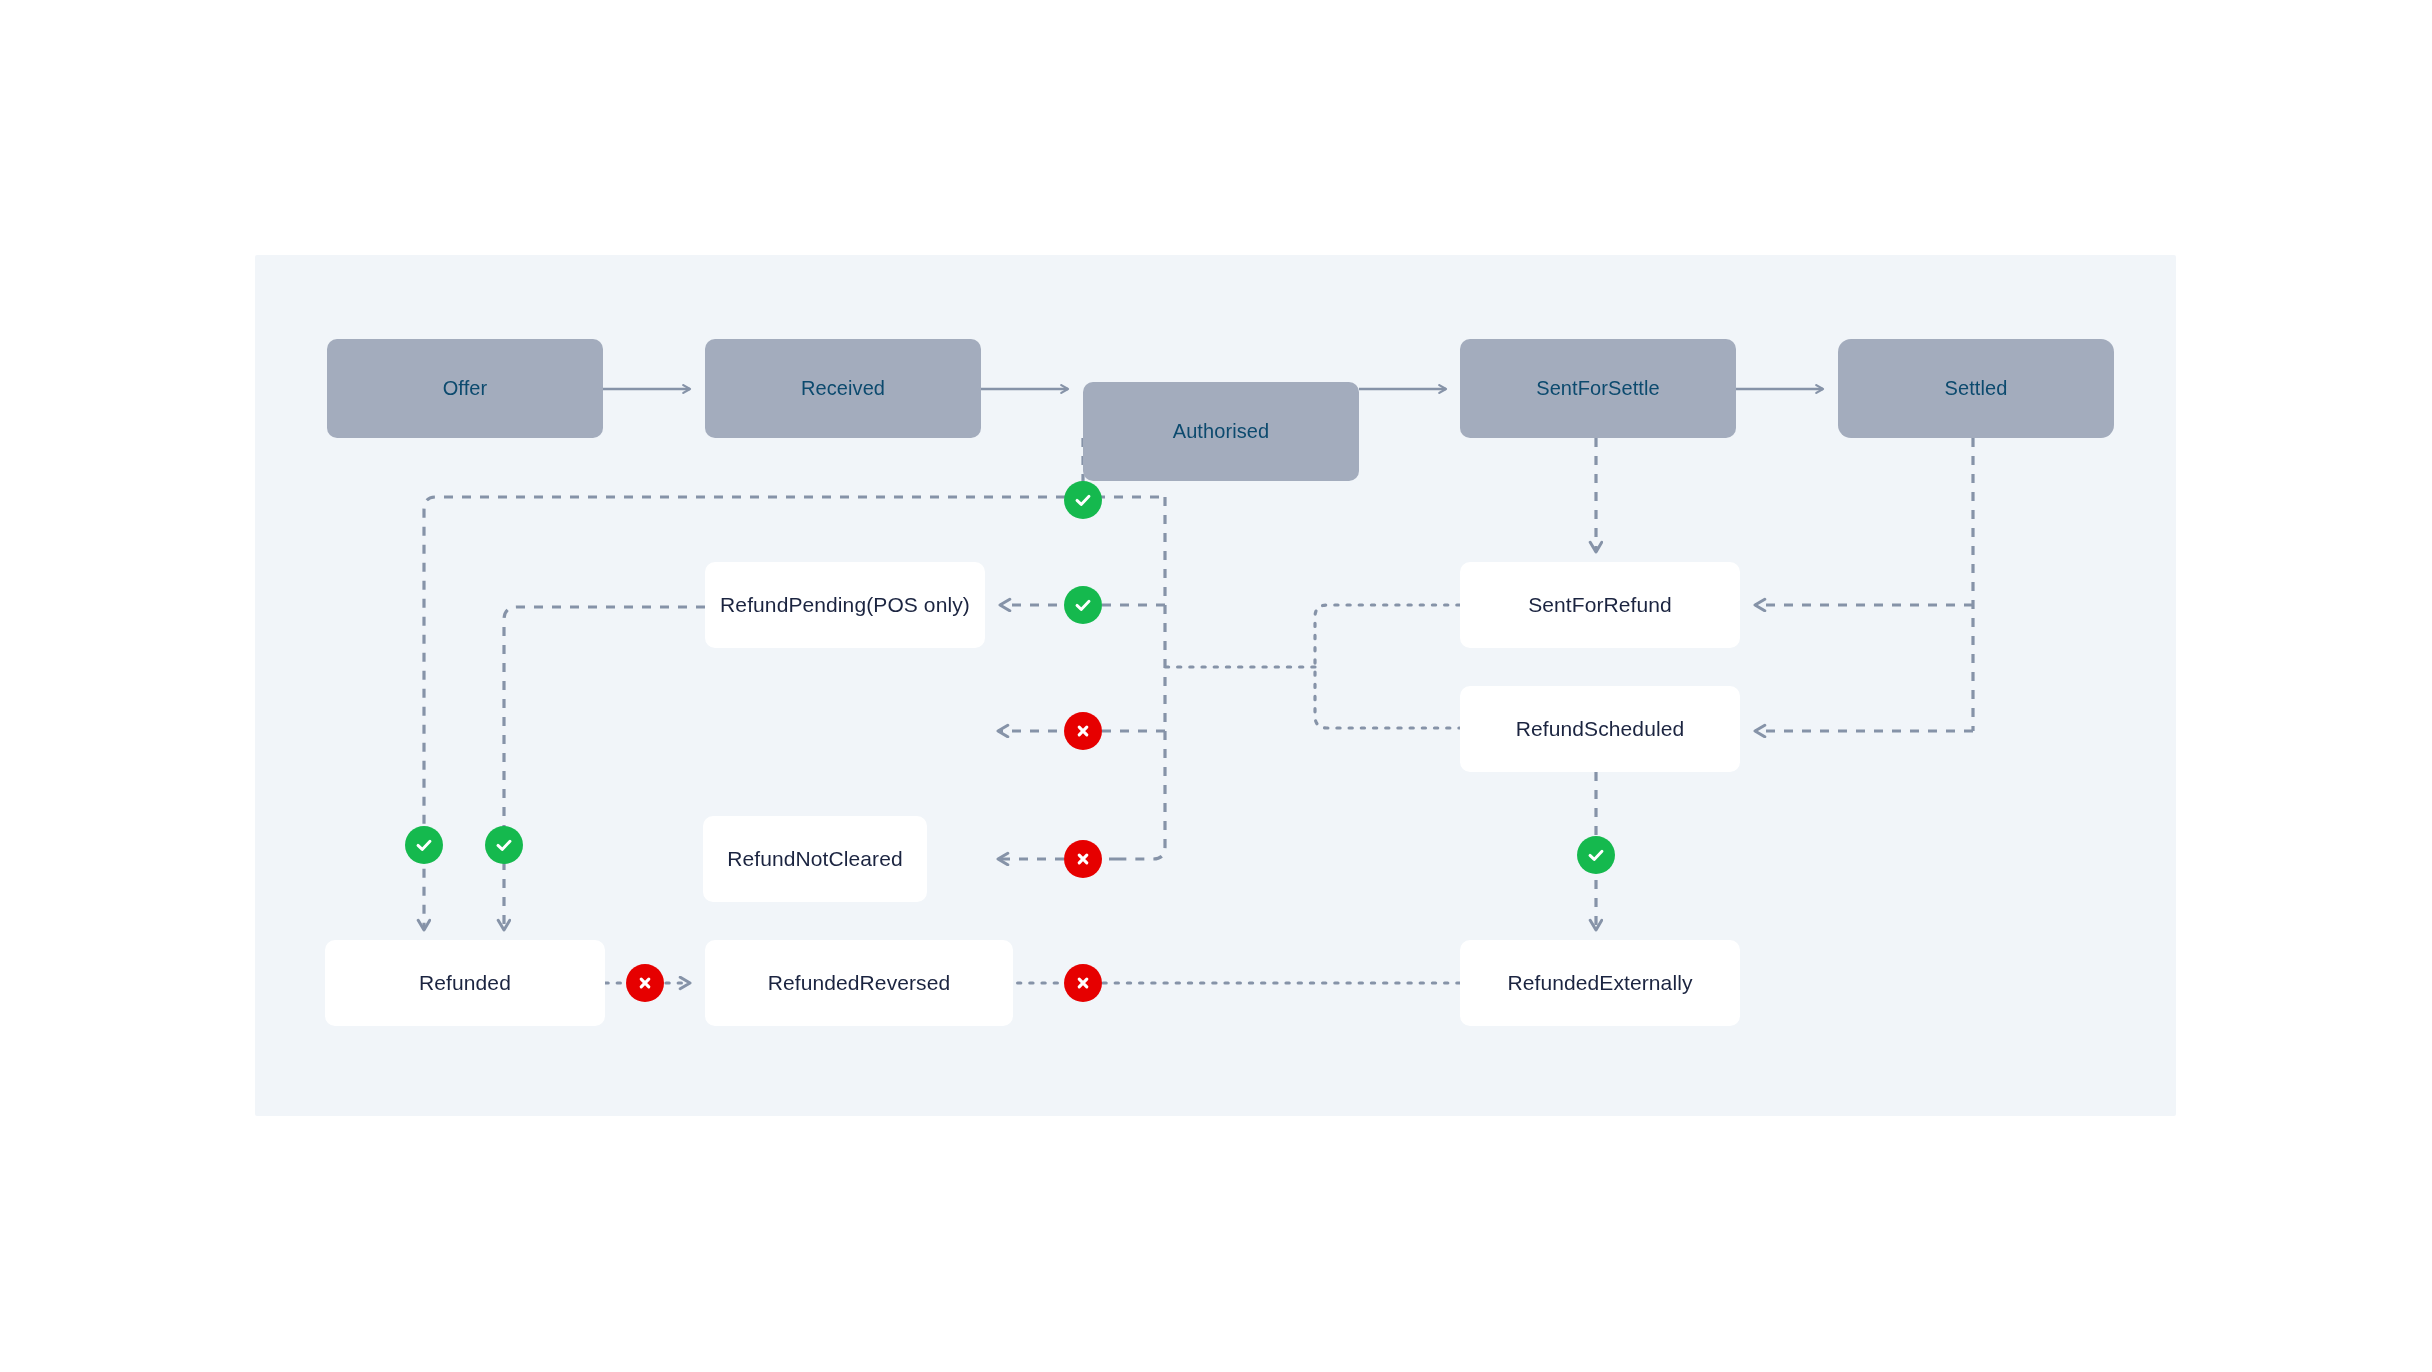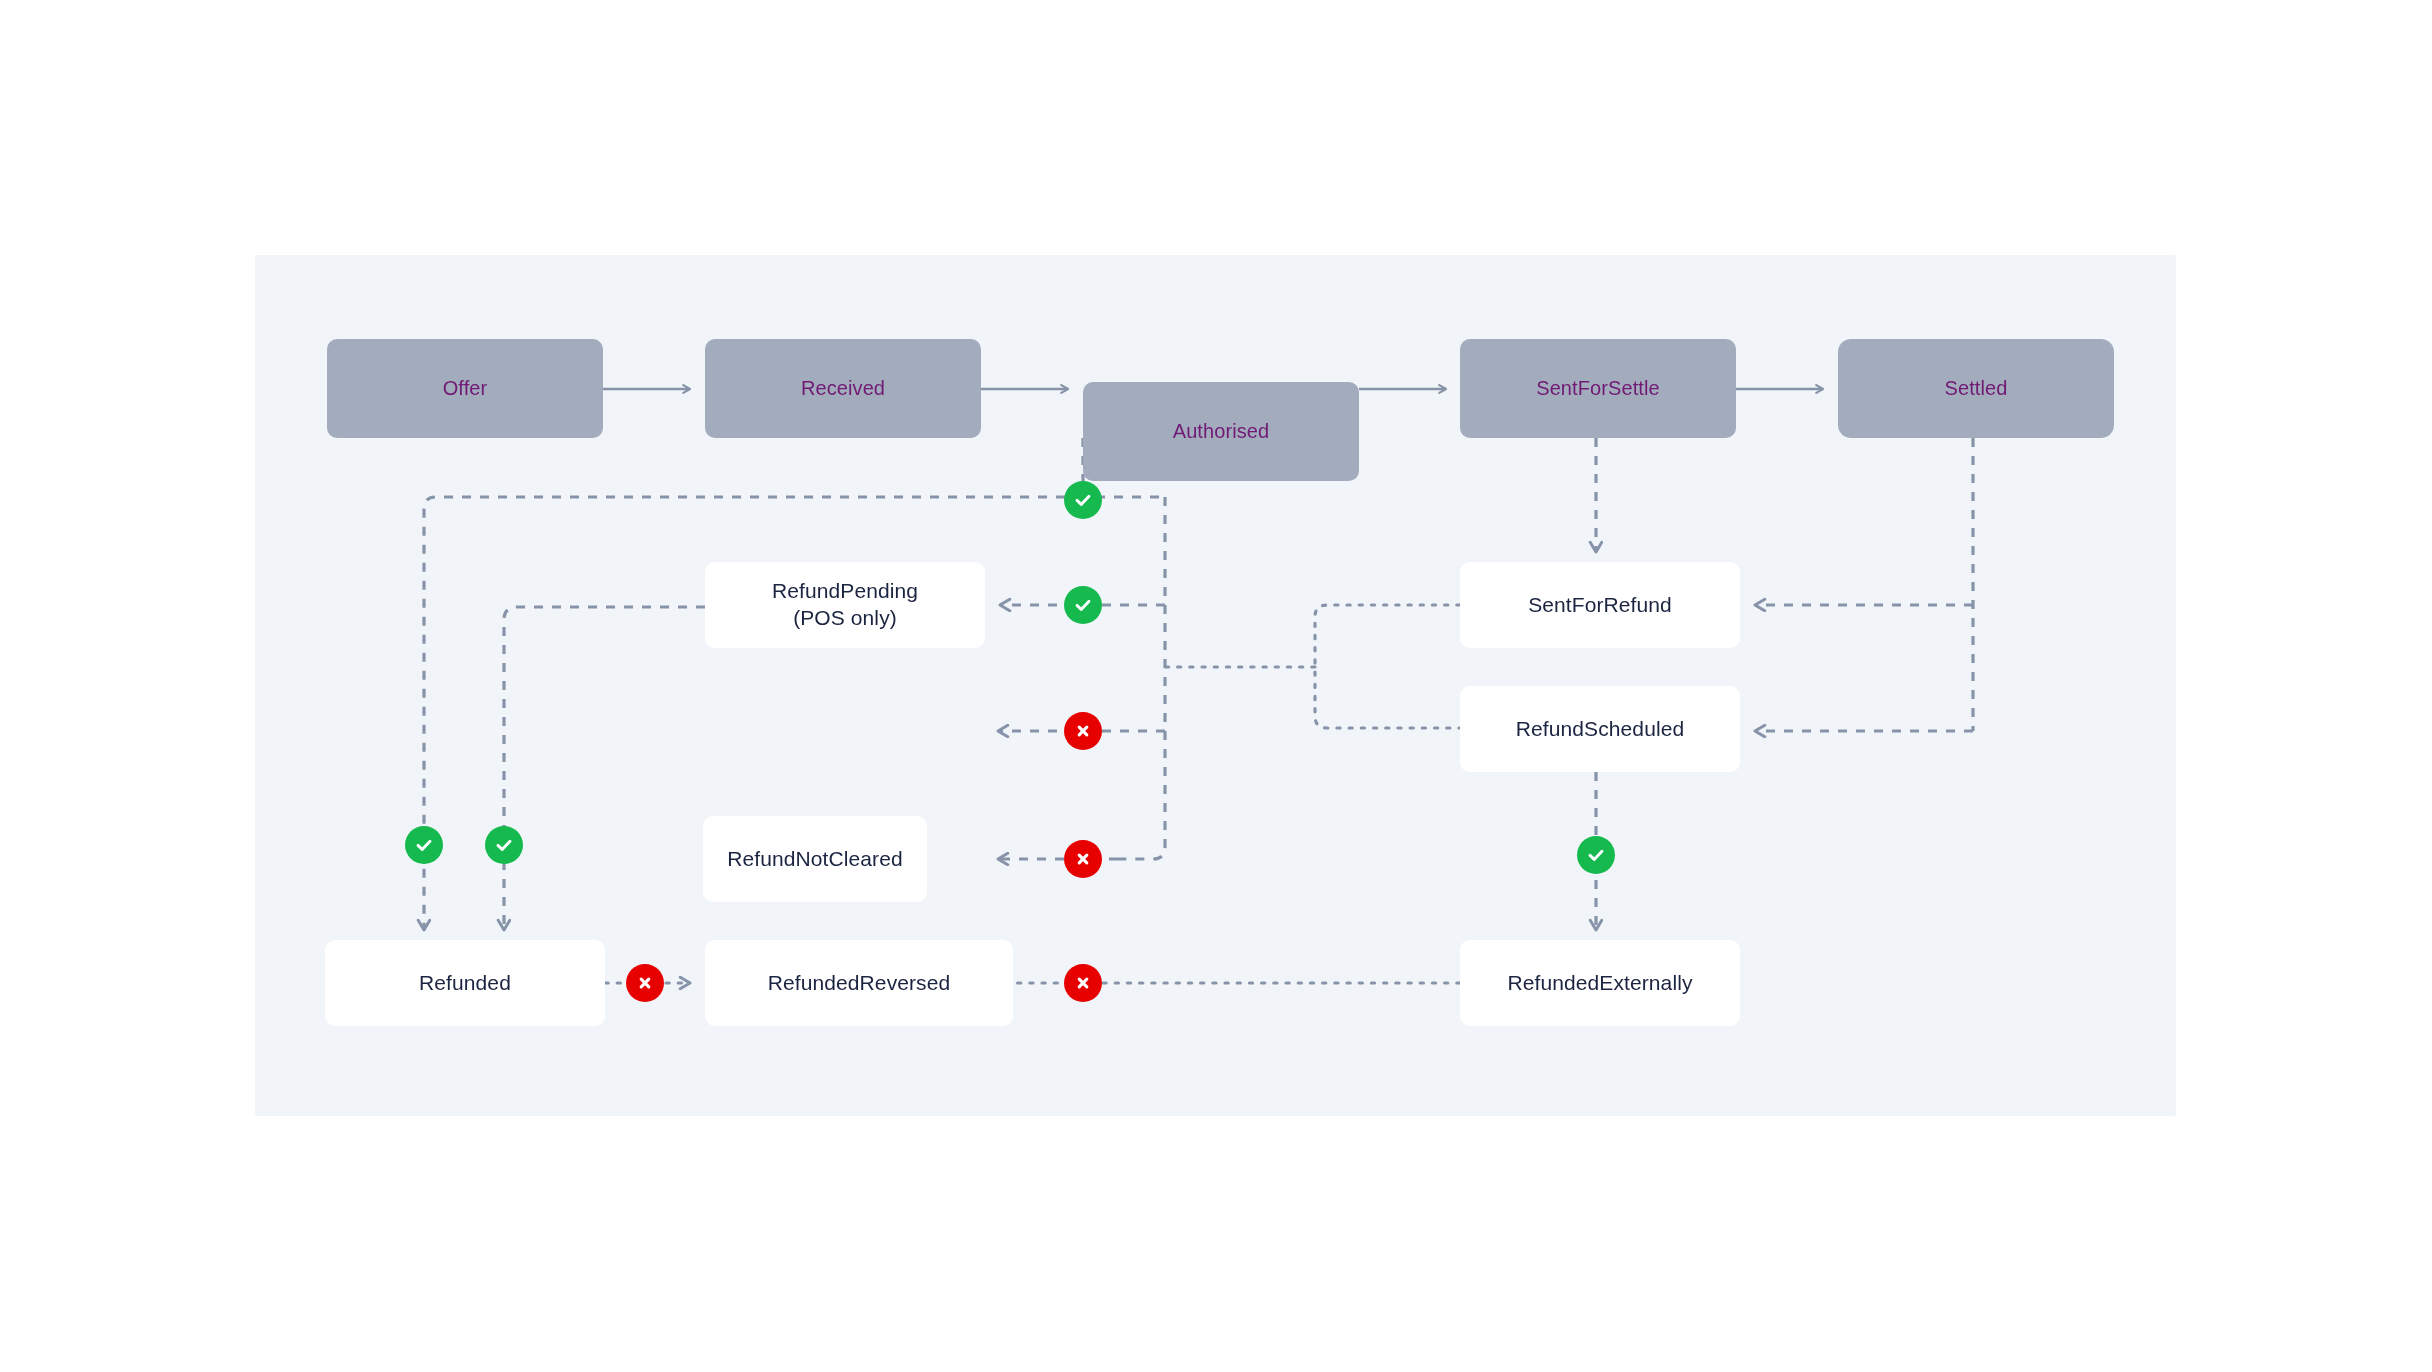--- a/index.html
+++ b/index.html
@@ -41,21 +41,21 @@
     align-items: center;
     justify-content: center;
     text-align: center;
     border-radius: 10px;
     box-sizing: border-box;
     line-height: 1.28;
     letter-spacing: 0.1px;
   }
   .node.primary {
     background: #a3acbd;
-    color: #701a75;
+    color: #0c4a6e;
     font-size: 20px;
   }
   .node.secondary {
     background: #ffffff;
     color: #1b2440;
     font-size: 21px;
   }
   .node .label { display: block; }
   .badge {
     position: absolute;
@@ -133,21 +133,21 @@
   <div class="node primary" style="left:1083px; top:339px; width:276px; height:99px;margin-top:43px;">
     <span class="label">Authorised</span>
   </div>
   <div class="node primary" style="left:1460px; top:339px; width:276px; height:99px;">
     <span class="label">SentForSettle</span>
   </div>
   <div class="node primary" style="left:1838px; top:339px; width:276px; height:99px;border-radius:13px;">
     <span class="label">Settled</span>
   </div>
 
-  <div class="node secondary" style="left:705px; top:562px; width:280px; height:86px; flex-direction:column;">
+  <div class="node secondary" style="left:705px; top:562px; width:280px; height:86px; flex-direction:row;">
     <span class="label">RefundPending</span>
     <span class="label">(POS only)</span>
   </div>
   <div class="node secondary" style="left:703px; top:816px; width:224px; height:86px;">
     <span class="label">RefundNotCleared</span>
   </div>
   <div class="node secondary" style="left:325px; top:940px; width:280px; height:86px;justify-content:center;">
     <span class="label">Refunded</span>
   </div>
   <div class="node secondary" style="left:705px; top:940px; width:308px; height:86px;">

